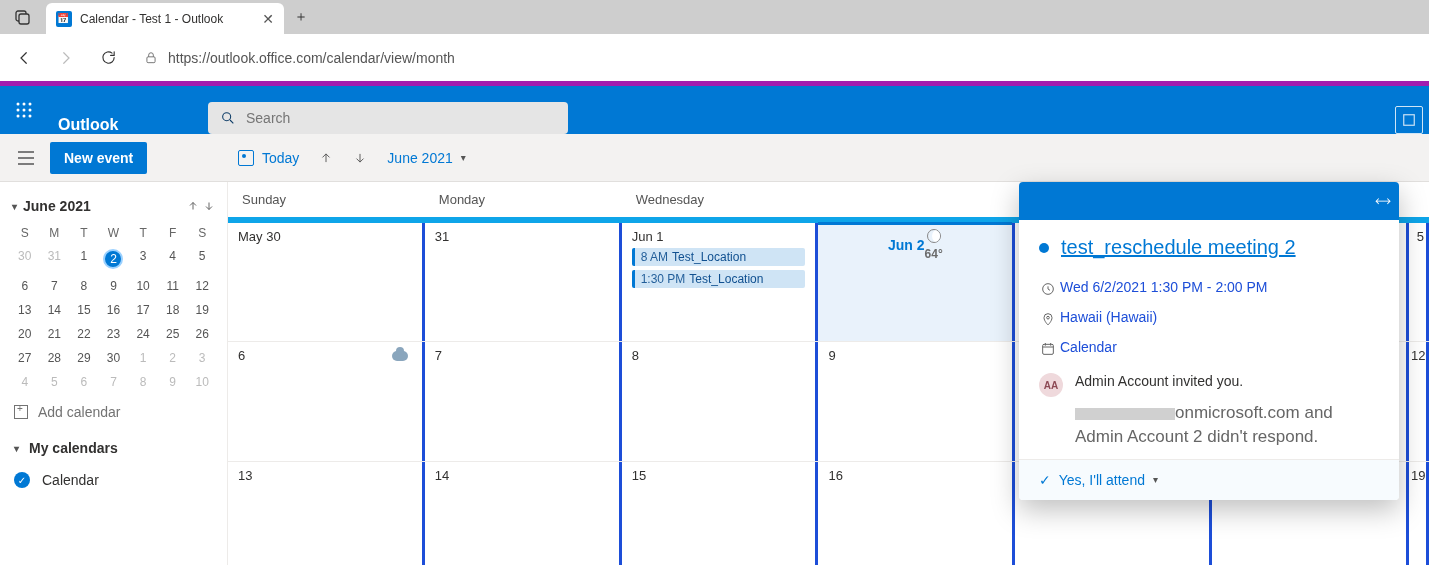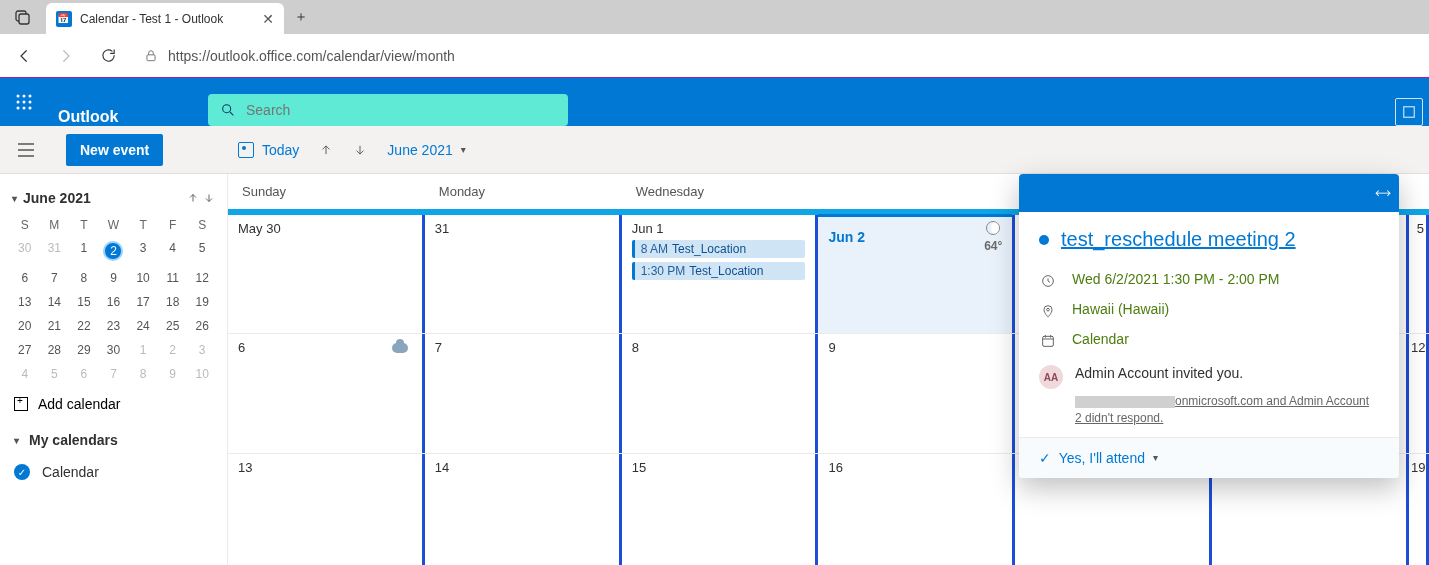--- a/index.html
+++ b/index.html
@@ -7,100 +7,100 @@
 
   
   .browser-chrome { background: #cecece; height: 34px; display: flex; align-items: stretch; }
   .tab-btn { width: 46px; display: flex; align-items: center; justify-content: center; }
   .browser-tab { background: #fff; border-radius: 6px 6px 0 0; display: flex; align-items: center; padding: 0 10px; gap: 8px; width: 238px; margin-top: 3px; }
   .browser-tab .favicon { width: 16px; height: 16px; background: #0078d4; border-radius: 2px; display:flex;align-items:center;justify-content:center;color:#fff;font-size:10px;}
   .browser-tab .title { font-size: 12px; flex:1; white-space:nowrap; overflow:hidden; text-overflow:ellipsis; }
   .browser-tab .close { font-size: 14px; color:#555; }
   .newtab { width:34px; display:flex; align-items:center; justify-content:center; color:#333; font-size:14px;}
 
-  .addr-bar { height: 44px; background:#fff; display:flex; align-items:center; padding: 0 8px; gap:10px; border-bottom:1px solid #a21caf;}
+  .addr-bar { height: 52px; background:#fff; display:flex; align-items:center; padding: 0 8px; gap:10px; border-bottom:5px solid #a21caf;}
   .addr-btn { width:32px; height:32px; display:flex; align-items:center; justify-content:center; color:#555; border-radius:4px; }
   .addr-btn.disabled { color:#bbb; }
   .addr-input-wrap { flex:1; display:flex; align-items:center; gap:10px; padding:0 10px; height:30px; border-radius:4px; }
   .addr-input-wrap .lock { color:#777; font-size:12px; }
   .addr-input { border:none; outline:none; font-size:14px; flex:1; color:#555; }
 
   
   .o-header { height:48px; background:#0078d4; display:flex; align-items:flex-end; color:#fff; }
   .waffle { width:48px; height:48px; display:flex; align-items:center; justify-content:center; font-size:16px; }
   .brand { font-weight:600; font-size:16px; padding:0 10px; width:160px; }
-  .search-wrap { width:360px; height:32px; background:#5eead4; border-radius:4px; display:flex; align-items:center; padding:0 12px; gap:10px; color:#0c3b66; }
+  .search-wrap { width:360px; height:32px; background:#e5e5e5; border-radius:4px; display:flex; align-items:center; padding:0 12px; gap:10px; color:#0c3b66; }
   .search-wrap input { border:none; background:transparent; outline:none; font-size:14px; color:#0c3b66; }
   .header-right { margin-left:auto; padding-right:6px;}
   .header-icon-box { width:28px; height:28px; border:1.5px solid #cfe5f6; display:flex; align-items:center; justify-content:center; border-radius:2px; }
 
   
   .cmd-bar { height:48px; background:#f3f2f1; display:flex; align-items:center; padding:0 14px; border-bottom:1px solid #e1dfdd;}
-  .sidecmd { width:214px; display:flex; align-items:center; gap:28px;}
+  .sidecmd { width:214px; display:flex; align-items:center; gap:12px;}
   .ham { width:24px;height:24px; display:flex;align-items:center;justify-content:center; color:#555;}
   .new-event { background:#0078d4; color:#fff; border:none; padding:0 14px; height:32px; border-radius:2px; font-size:14px; font-weight:600; cursor:pointer;}
   .cmd-item { display:flex; align-items:center; gap:8px; color:#0078d4; padding:0 10px; height:32px; }
   .cmd-item.gray { color:#555; }
   .cal-ic { width:16px;height:16px; border:1.5px solid currentColor; border-radius:2px; position:relative;}
   .cal-ic::before { content:""; position:absolute; top:3px; left:3px; width:4px;height:4px; background:currentColor; border-radius:50%;}
 
   
   .content { display:flex; height: calc(565px - 34px - 36px - 48px - 48px); }
   .sidebar { width:228px; border-right:1px solid #edebe9; padding:8px 10px; }
   .side-row { display:flex; align-items:center; gap:6px; padding:8px 2px; font-weight:600; color:#323130;}
   .side-row .arrows { margin-left:auto; display:flex; gap:4px; color:#555;}
   .mini-cal { font-size:12px; color:#555; }
   .mini-head, .mini-row { display:grid; grid-template-columns: repeat(7, 1fr); text-align:center; }
   .mini-head div { font-weight:400; color:#666; padding:4px 0;}
   .mini-row div { padding:5px 0; position:relative;}
   .mini-row div.today span { display:inline-flex; width:20px;height:20px; border-radius:50%; background:#0078d4; color:#fff; align-items:center; justify-content:center; border:2px solid #9bd1ff;}
   .mini-row div.dim { color:#bbb; }
-  .add-cal { display:flex; align-items:center; gap:10px; color:#000000; padding:10px 4px; }
+  .add-cal { display:flex; align-items:center; gap:10px; color:#737373; padding:10px 4px; }
   .add-cal-ic { width:14px;height:14px; border:1.5px solid currentColor; position:relative; }
   .add-cal-ic::before { content:"+"; position:absolute; top:-3px; left:2px; font-size:10px; }
   .mycal { display:flex; align-items:center; gap:10px; padding:10px 4px; font-weight:600;}
   .chk { width:16px;height:16px; border-radius:50%; background:#0078d4; display:flex; align-items:center; justify-content:center; color:#fff; font-size:10px;}
   .cal-item { display:flex; align-items:center; gap:12px; padding:6px 4px;}
 
   
   .grid { flex:1; display:flex; flex-direction:column; position:relative; }
   .day-headers { display:grid; grid-template-columns: repeat(6, 1fr) 20px; border-bottom:6px solid #0ea5e9; }
   .day-headers div { padding:10px 14px; color:#555; font-size:13px; }
   .weeks { flex:1; display:grid; grid-template-rows: repeat(3, 1fr); }
   .week { display:grid; grid-template-columns: repeat(6, 1fr) 20px; border-bottom:1px solid #edebe9;}
   .cell { border-right:3px solid #1d4ed8; padding:6px 10px; position:relative; }
   .cell .dnum { font-size:13px; color:#323130; }
   .cell.today-col { background:#e9f2fb; }
   .cell.today-col::before { content:""; position:absolute; top:-1px; left:0; right:0; height:3px; background:#0078d4;}
-  .cell .today-lbl { color:#0078d4; font-weight:600; display:flex; justify-content:space-between; align-items:center;}
+  .cell .today-lbl { color:#0078d4; font-weight:600; display:flex; justify-content:center; align-items:center;}
   .weather { display:flex; align-items:center; gap:4px; color:#6b6b6b; font-size:12px;flex-direction:column;}
   .moon { width:14px;height:14px; border:1.2px solid #888; border-radius:50%; position:relative; overflow:hidden;}
   .moon::after { content:""; position:absolute; left:4px; top:-1px; width:14px;height:14px; background:#fff; border-radius:50%;}
   .cloud { width:16px;height:10px; background:#8aa6bd; border-radius:6px; position:relative; display:inline-block; margin-right:4px;}
   .cloud::before { content:""; position:absolute; top:-4px; left:4px; width:8px;height:8px; background:#8aa6bd; border-radius:50%; }
 
   .evt { font-size:12px; padding:2px 6px; border-radius:2px; margin-top:4px; white-space:nowrap; overflow:hidden; text-overflow:ellipsis;}
   .evt.light { background:#cfe4f5; color:#105090; border-left:3px solid #0078d4; }
   .evt.sel { background:#0078d4; color:#fff; }
   .evt .time { opacity:0.9; margin-right:4px;}
 
   .last-col { padding:6px 2px; font-size:13px; color:#323130; text-align:right;}
 
   
   .peek { position:absolute; top:0; right:30px; width:380px; background:#fff; border-radius:4px; box-shadow:0 10px 28px rgba(0,0,0,0.25); z-index:10; overflow:hidden;}
   .peek-top { background:#0078d4; height:38px; display:flex; align-items:center; justify-content:flex-end; padding:0 10px;}
   .peek-top .exp { color:#fff; font-size:15px; transform:rotate(45deg);}
   .peek-body { padding:16px 20px 10px 20px; }
   .peek-title { display:flex; align-items:center; gap:12px; color:#0078d4; font-size:20px; font-weight:400; margin-bottom:14px;text-decoration:underline;}
   .peek-title .dot { width:10px;height:10px; border-radius:50%; background:#0078d4;}
-  .peek-row { display:flex; gap:15px; align-items:flex-start; padding:6px 0; color:#4d7c0f;}
+  .peek-row { display:flex; gap:3px; align-items:flex-start; padding:6px 0; color:#1d4ed8;}
   .peek-row .ic { width:18px; color:#666; display:flex; justify-content:center; padding-top:2px;}
   .avatar { width:24px;height:24px; border-radius:50%; background:#efd9dc; color:#8d4a55; font-size:10px; font-weight:600; display:flex; align-items:center; justify-content:center;}
   .peek-invite { display:flex; gap:12px; padding:10px 0 4px 0; }
-  .peek-sub { color:#666; font-size:12px; margin-left:36px; line-height:1.4;text-decoration:underline;}
+  .peek-sub { color:#666; font-size:17px; margin-left:36px; line-height:1.4;}
   .redact { display:inline-block; width:100px; height:12px; background:#d0d0d0; vertical-align:middle;}
   .peek-foot { border-top:1px solid #edebe9; background:#f7fbfe; padding:12px 20px; display:flex; align-items:center; gap:8px; color:#0078d4;}
   .chev { font-size:10px; color:#555;}
   .check { color:#0078d4; font-size:14px;}
 
   svg { display:block; }
 </style>
 </head>
 <body>
 

